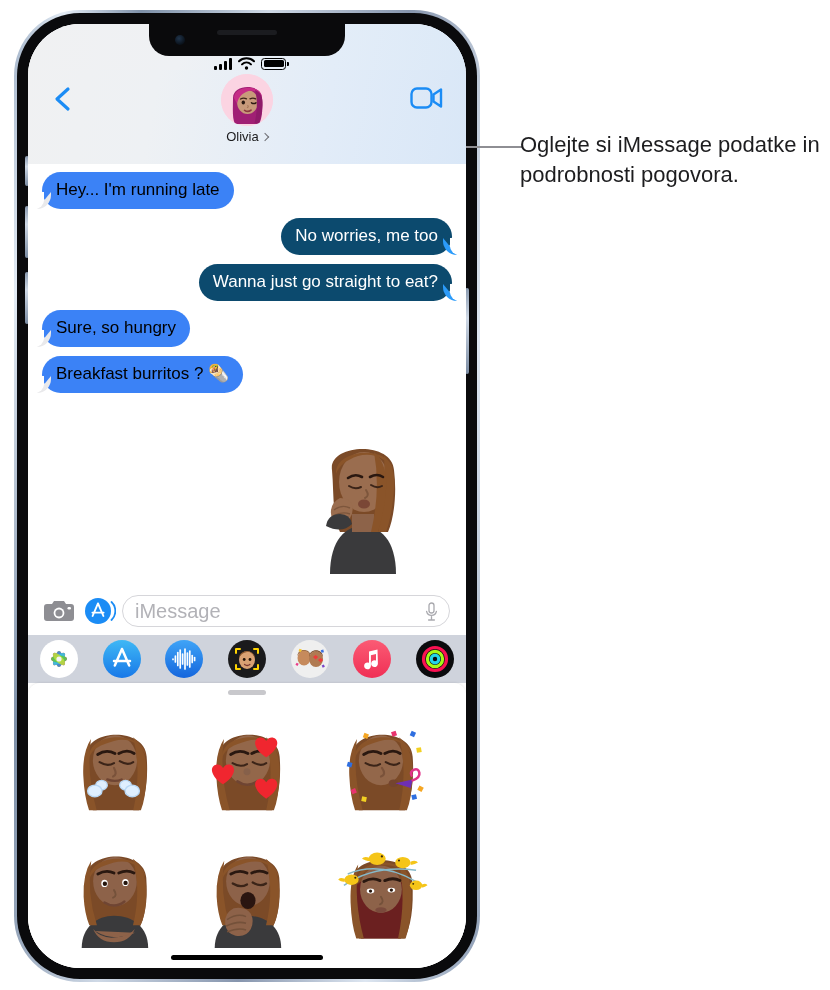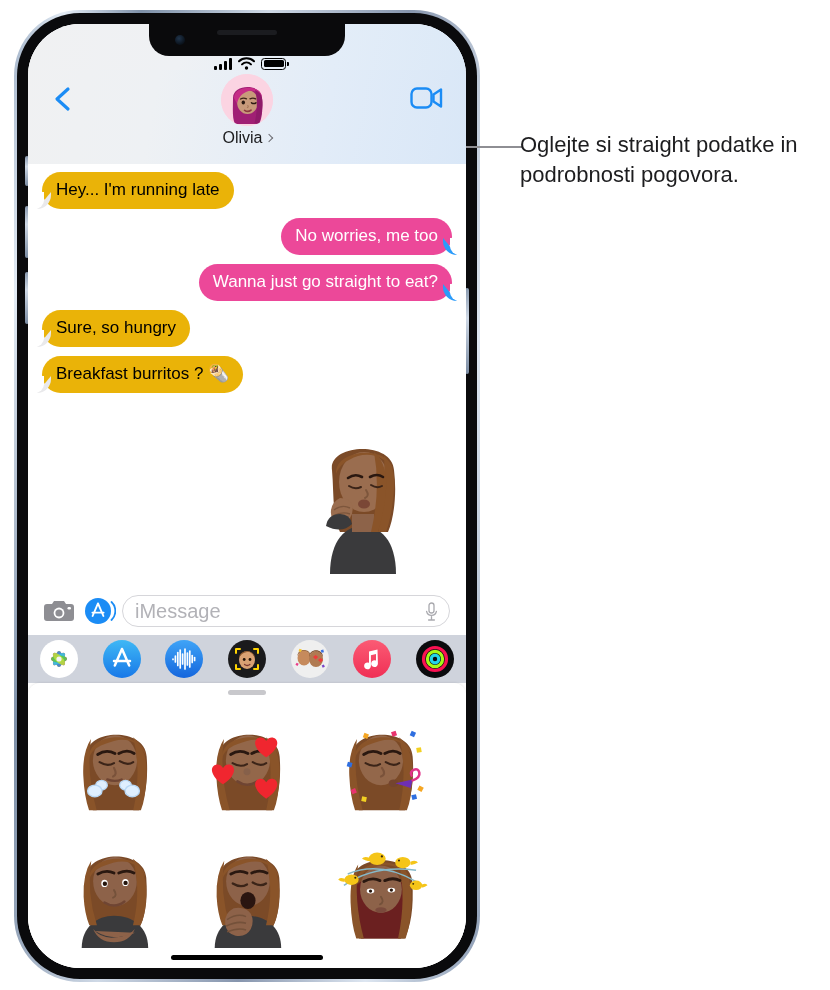--- a/index.html
+++ b/index.html
@@ -102,40 +102,40 @@
   }
   .nav-center {
     position: absolute; left: 50%; transform: translateX(-50%);
     top: 50px; display: flex; flex-direction: column; align-items: center;
   }
   .avatar {
     width: 52px; height: 52px; border-radius: 50%;
     background: #fbd4e2; overflow: hidden; position: relative;
   }
   .contact-line { display: flex; align-items: center; gap: 3px; margin-top: 3px; }
-  .contact-name { font-size: 16px; color: #1b1b1d; }
+  .contact-name { font-size: 13px; color: #1b1b1d; }
   .chev { width: 6px; height: 6px; border-right: 1.4px solid #6d6d72; border-top: 1.4px solid #6d6d72;
           transform: rotate(45deg); }
 
   
   .thread {
     position: absolute; top: 140px; left: 0; right: 0; bottom: 0;
     background: #fff; padding: 8px 14px 0 14px;
   }
   .row { display: flex; margin-bottom: 9px; }
   .row.in  { justify-content: flex-start; }
   .row.out { justify-content: flex-end; }
   .bubble {
     position: relative; max-width: 330px;
     padding: 8px 14px 9px 14px;
     font-size: 17px; line-height: 20px;
     border-radius: 19px;
   }
-  .bubble.in  { background: #eab308; color: #000; }
-  .bubble.out { background: #ec4899; color: #fff; }
+  .bubble.in  { background: #3b82f6; color: #000; }
+  .bubble.out { background: #0c4a6e; color: #fff; }
   .bubble.in::after {
     content:''; position:absolute; left:-5px; bottom:0; width:14px; height:17px;
     background:#e9e9eb;
     border-bottom-right-radius: 14px;
     clip-path: polygon(100% 0, 100% 100%, 0 100%);
   }
   .bubble.in::before {
     content:''; position:absolute; left:-7px; bottom:0; width:9px; height:17px;
     background:#fff; border-bottom-right-radius: 10px; z-index:1;
   }
@@ -670,16 +670,16 @@
 
           <div class="home-ind"></div>
         </div>
 
       </div>
     </div>
   </div>
 
   <div class="leader"></div>
   <div class="callout">
-    <div class="callout-text">Oglejte si straight podatke in podrobnosti pogovora.</div>
+    <div class="callout-text">Oglejte si iMessage podatke in podrobnosti pogovora.</div>
   </div>
 
 </div>
 
 </body></html>

